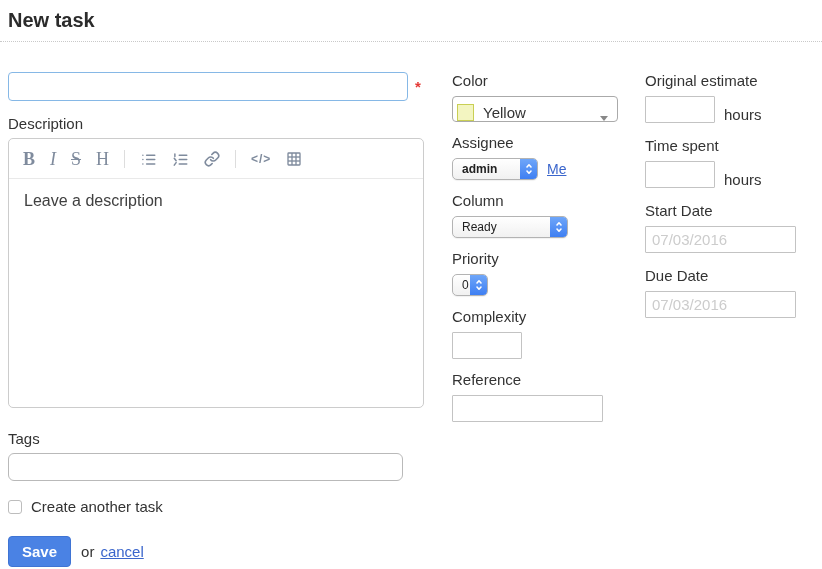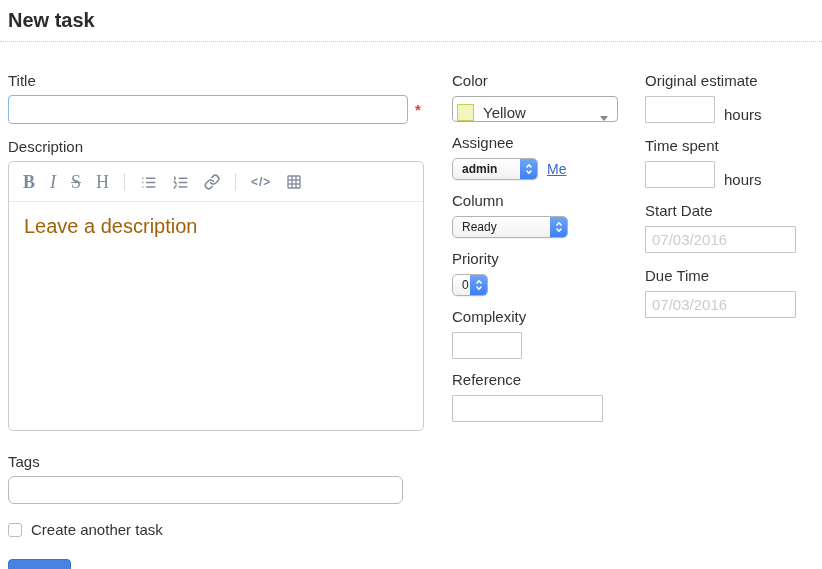--- a/index.html
+++ b/index.html
@@ -40,21 +40,21 @@
     color:#7f8b9d; font-family:"Liberation Serif", serif; font-size:18px; line-height:1;
     display:flex; align-items:center;
   }
   .tb-btn.bold { font-weight:bold; }
   .tb-btn.italic { font-style:italic; }
   .tb-btn.strike { text-decoration:line-through; }
   .tb-btn.code { font-family:"Liberation Sans", sans-serif; font-size:12px; font-weight:bold; letter-spacing:1px; }
   .tb-sep { width:1px; height:18px; background:#ddd; flex:none; }
   .tb-svg { stroke:#7f8b9d; }
   .editor-body { padding:13px 15px; }
-  .editor-placeholder { color:#a16207; font-size:20px; }
+  .editor-placeholder { color:#404040; font-size:16px; }
 
   
   .tags-input {
     width:395px; height:28px; border:1px solid #b9b9b9; border-radius:6px;
     padding:0 8px; font-size:14px; margin-bottom:17px; outline:none;
   }
 
   
   .checkbox-row { display:flex; align-items:center; margin-bottom:21px; }
   .checkbox {
@@ -125,21 +125,20 @@
   .group.gap-lg { margin-bottom:14px; }
 </style>
 </head>
 <body>
 
 <h1 class="page-title">New task</h1>
 
 <div class="form-columns">
 
   <div class="col-left">
-    <label class="fld">Title</label>
     <div class="title-row">
       <input type="text" class="title-input" style="">
       <span class="required">*</span>
     </div>
 
     <label class="fld">Description</label>
     <div class="editor">
       <div class="toolbar">
         <button class="tb-btn bold">B</button>
         <button class="tb-btn italic">I</button>
@@ -283,18 +282,18 @@
         <span class="unit">hours</span>
       </div>
     </div>
 
     <div class="group gap-lg">
       <label class="fld">Start Date</label>
       <input type="text" class="txt w-date" placeholder="07/03/2016" style="">
     </div>
 
     <div class="group gap-lg">
-      <label class="fld">Due Time</label>
+      <label class="fld">Due Date</label>
       <input type="text" class="txt w-date" placeholder="07/03/2016" style="">
     </div>
   </div>
 
 </div>
 
 </body></html>

